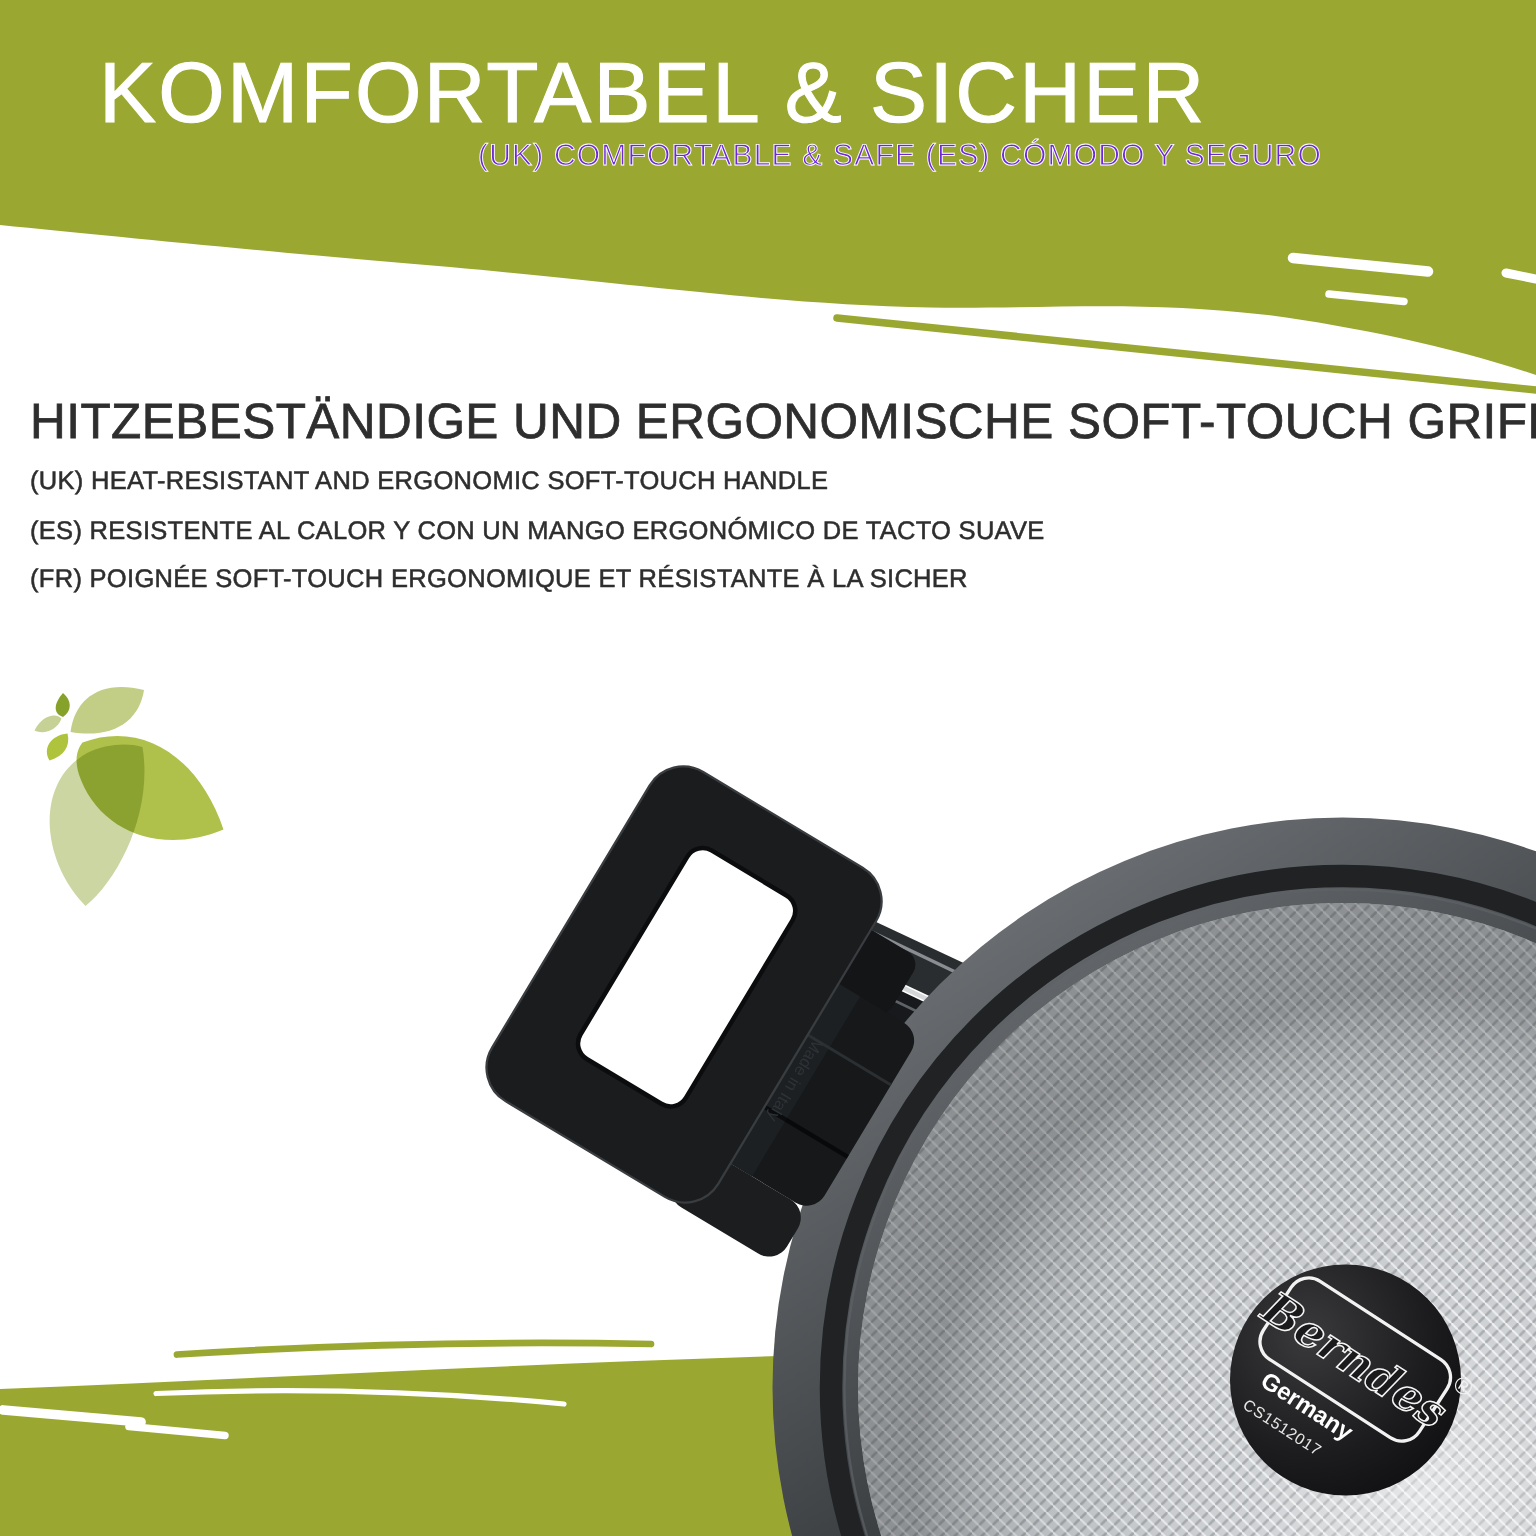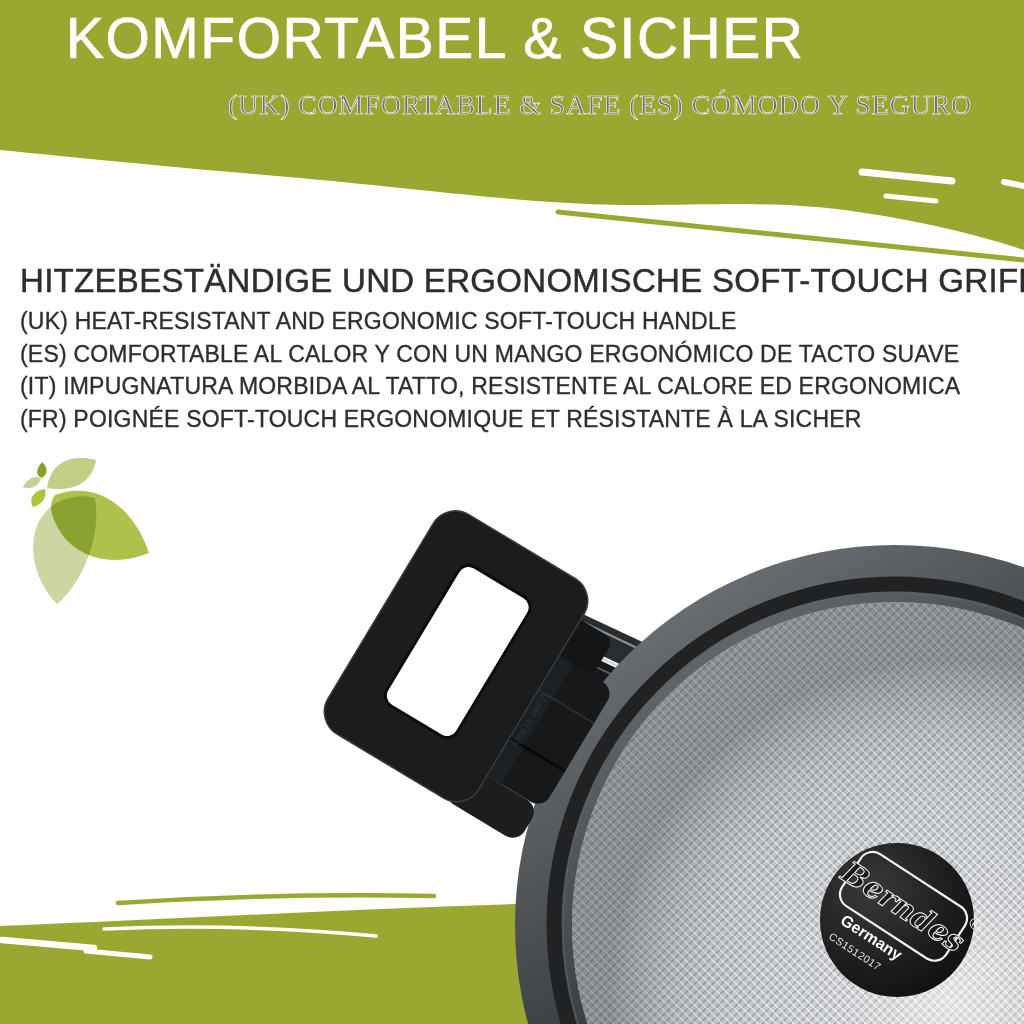--- a/index.html
+++ b/index.html
@@ -3,42 +3,41 @@
 <meta charset="utf-8">
 <style>
   html,body{margin:0;padding:0;}
   body{
     width:1024px;height:1024px;position:relative;overflow:hidden;
     background:#ffffff;font-family:"Liberation Sans",sans-serif;
   }
   .abs{position:absolute;}
   
   .hdr-title{
-    left:66px;top:8px;width:940px;
+    left:66px;top:32px;width:940px;
     font-size:57px;line-height:60px;color:#ffffff;
     letter-spacing:1.5px;-webkit-text-stroke:0.7px #ffffff;
     white-space:nowrap;
   }
   .hdr-subtitles{
     left:176px;top:88px;width:848px;text-align:center;
-    font-size:28px;line-height:33px;color:#737373;
+    font-size:20px;line-height:33px;color:#6d28d9;
     letter-spacing:0.8px;-webkit-text-stroke:0.6px #ffffff;
     white-space:nowrap;
-    font-family:Liberation Serif, serif;
   }
   
   .sec-heading{
     left:20px;top:262px;width:1000px;
     font-size:33px;line-height:38px;color:#2e2e2e;
     letter-spacing:0.3px;-webkit-text-stroke:0.5px #2e2e2e;
     white-space:nowrap;
   }
   .sec-lines{
     left:20px;top:305px;width:1000px;
-    font-size:23px;line-height:32.5px;color:#2e2e2e;
+    font-size:17px;line-height:32.5px;color:#2e2e2e;
     letter-spacing:0.2px;-webkit-text-stroke:0.35px #2e2e2e;
     white-space:nowrap;
   }
   svg{display:block;}
 </style>
 </head>
 <body>
 
 <svg class="abs" style="left:0;top:0" width="1024" height="270" viewBox="0 0 1024 270">
   <path d="M0,0 H1024 V250 C970,232 905,218 845,210 C760,200 700,206 620,205
@@ -64,22 +63,21 @@
 </svg>
 
 <div class="abs hdr-title">KOMFORTABEL &amp; SICHER</div>
 <div class="abs hdr-subtitles">
   <div>(UK) COMFORTABLE &amp; SAFE (ES) CÓMODO Y SEGURO</div>
 </div>
 
 <div class="abs sec-heading">HITZEBESTÄNDIGE UND ERGONOMISCHE SOFT-TOUCH GRIFFE</div>
 <div class="abs sec-lines">
   <div>(UK) HEAT-RESISTANT AND ERGONOMIC SOFT-TOUCH HANDLE</div>
-  <div>(ES) COMFORTABLE AL CALOR Y CON UN MANGO ERGONÓMICO DE TACTO SUAVE</div>
-  <div>(IT) IMPUGNATURA MORBIDA AL TATTO, RESISTENTE AL CALORE ED ERGONOMICA</div>
+  <div>(ES) RESISTENTE AL CALOR Y CON UN MANGO ERGONÓMICO DE TACTO SUAVE</div>
   <div>(FR) POIGNÉE SOFT-TOUCH ERGONOMIQUE ET RÉSISTANTE À LA SICHER</div>
 </div>
 
 <svg class="abs" style="left:0;top:445px" width="200" height="200" viewBox="0 0 200 200">
 
   <path d="M95,53 C102,95 80,140 57,159 C28,130 22,77 58,57 C70,51 85,50 95,53 Z" fill="#CBD6A2"></path>
 
   <path d="M55,50 C95,35 133,60 149,108 C108,125 68,110 54,75 C49,63 51,55 55,50 Z" fill="#A9BC3B" style="mix-blend-mode:multiply" opacity="0.92"></path>
 
   <path d="M96,15 C68,8 50,20 47,43 C76,48 93,35 96,15 Z" fill="#C2CE85"></path>

